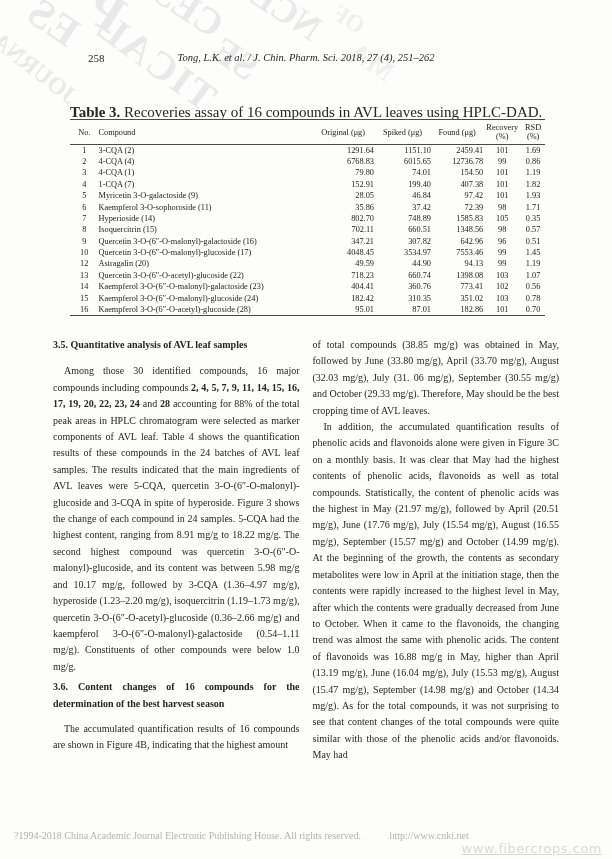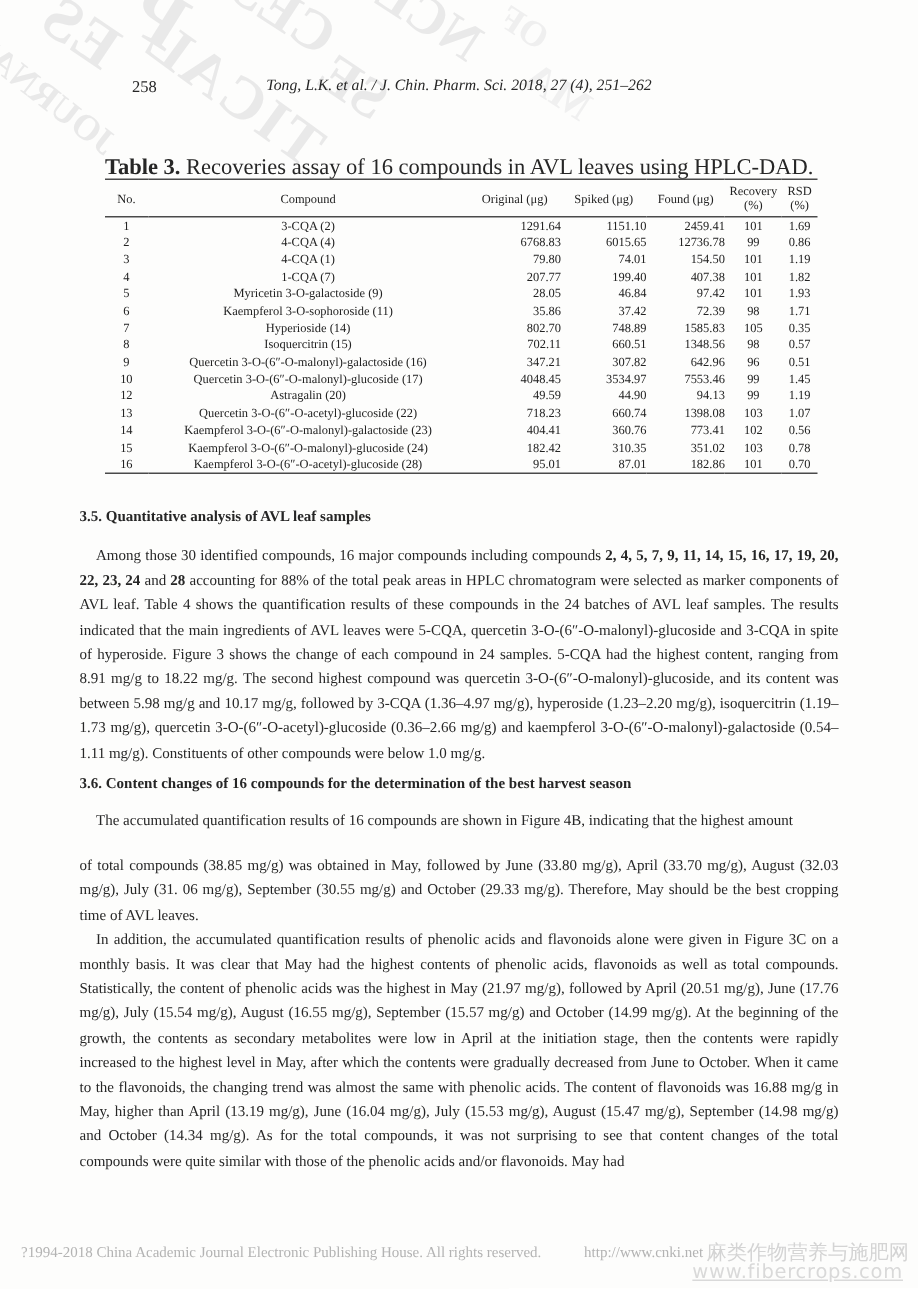--- a/index.html
+++ b/index.html
@@ -31,34 +31,34 @@
   .table-caption { position:absolute; left:70px; top:104px; width:475px; font-size:15px; }
   .table-caption b { font-weight:700; }
   table.recoveries {
     position:absolute; left:70px; top:119px; width:475px;
     border-collapse:collapse; font-size:8.3px; color:#222;
     border-top:1.4px solid #4a4a4a; border-bottom:1.4px solid #4a4a4a;
   }
   table.recoveries th { font-weight:400; padding:3px 0 2.5px; border-bottom:0.8px solid #4a4a4a; }
   table.recoveries td { padding:1.2px 0; height:9px; }
   .c0 { width:6%;  text-align:center; }
-  .c1 { width:45%; text-align:center; }
+  .c1 { width:45%; text-align:left; }
   td.c1 { padding-left:14px;margin-left:23px; }
   .c2 { width:13%; text-align:center; }
   .c3 { width:12%; text-align:center; }
   .c4 { width:11%; text-align:center; }
   .c5 { width:8%;  text-align:center; }
   .c6 { width:5%;  text-align:center; }
   td.c2, td.c3, td.c4 { text-align:right; }
   td.c2 { padding-right:18px; }
   td.c3 { padding-right:15px; }
   td.c4 { padding-right:11px; }
 
   
-  .columns { position:absolute; left:53px; top:337px; width:506px; display:flex; gap:13px;flex-direction:column; }
+  .columns { position:absolute; left:53px; top:337px; width:506px; display:flex; gap:13px; }
   .col { flex:1; font-size:10px; line-height:16.4px; text-align:justify; }
   .col h3 { margin:0; font-size:10px; font-weight:700; text-align:justify; }
   .col h3.h36 { margin-top:4px; margin-bottom:9px; }
   .col h3.h35 { margin-bottom:10px; }
   .col p { margin:0; text-indent:11px; }
   .col p.cont { text-indent:0; }
   .col b { font-weight:700; }
 
   
   .footer-line {
@@ -137,21 +137,21 @@
           <td class="c1">4-CQA (1)</td>
           <td class="c2">79.80</td>
           <td class="c3">74.01</td>
           <td class="c4">154.50</td>
           <td class="c5">101</td>
           <td class="c6">1.19</td>
         </tr>
         <tr>
           <td class="c0">4</td>
           <td class="c1">1-CQA (7)</td>
-          <td class="c2">207.77</td>
+          <td class="c2">152.91</td>
           <td class="c3">199.40</td>
           <td class="c4">407.38</td>
           <td class="c5">101</td>
           <td class="c6">1.82</td>
         </tr>
         <tr>
           <td class="c0">5</td>
           <td class="c1">Myricetin 3-O-galactoside (9)</td>
           <td class="c2">28.05</td>
           <td class="c3">46.84</td>
@@ -262,16 +262,15 @@
     <div class="col">
       <p class="cont">of total compounds (38.85 mg/g) was obtained in May, followed by June (33.80 mg/g), April (33.70 mg/g), August (32.03 mg/g), July (31. 06 mg/g), September (30.55 mg/g) and October (29.33 mg/g). Therefore, May should be the best cropping time of AVL leaves.</p>
       <p>In addition, the accumulated quantification results of phenolic acids and flavonoids alone were given in Figure 3C on a monthly basis. It was clear that May had the highest contents of phenolic acids, flavonoids as well as total compounds. Statistically, the content of phenolic acids was the highest in May (21.97 mg/g), followed by April (20.51 mg/g), June (17.76 mg/g), July (15.54 mg/g), August (16.55 mg/g), September (15.57 mg/g) and October (14.99 mg/g). At the beginning of the growth, the contents as secondary metabolites were low in April at the initiation stage, then the contents were rapidly increased to the highest level in May, after which the contents were gradually decreased from June to October. When it came to the flavonoids, the changing trend was almost the same with phenolic acids. The content of flavonoids was 16.88 mg/g in May, higher than April (13.19 mg/g), June (16.04 mg/g), July (15.53 mg/g), August (15.47 mg/g), September (14.98 mg/g) and October (14.34 mg/g). As for the total compounds, it was not surprising to see that content changes of the total compounds were quite similar with those of the phenolic acids and/or flavonoids. May had</p>
     </div>
   </div>
 
   <div class="footer-line">
     <span>?1994-2018 China Academic Journal Electronic Publishing House. All rights reserved.</span>
     <span class="cnki">http://www.cnki.net</span>
   </div>
-  <div class="overlay-cn">麻类作物营养与施肥网</div>
   <div class="overlay-url">www.fibercrops.com</div>
 
 </div>
 
 </body></html>

